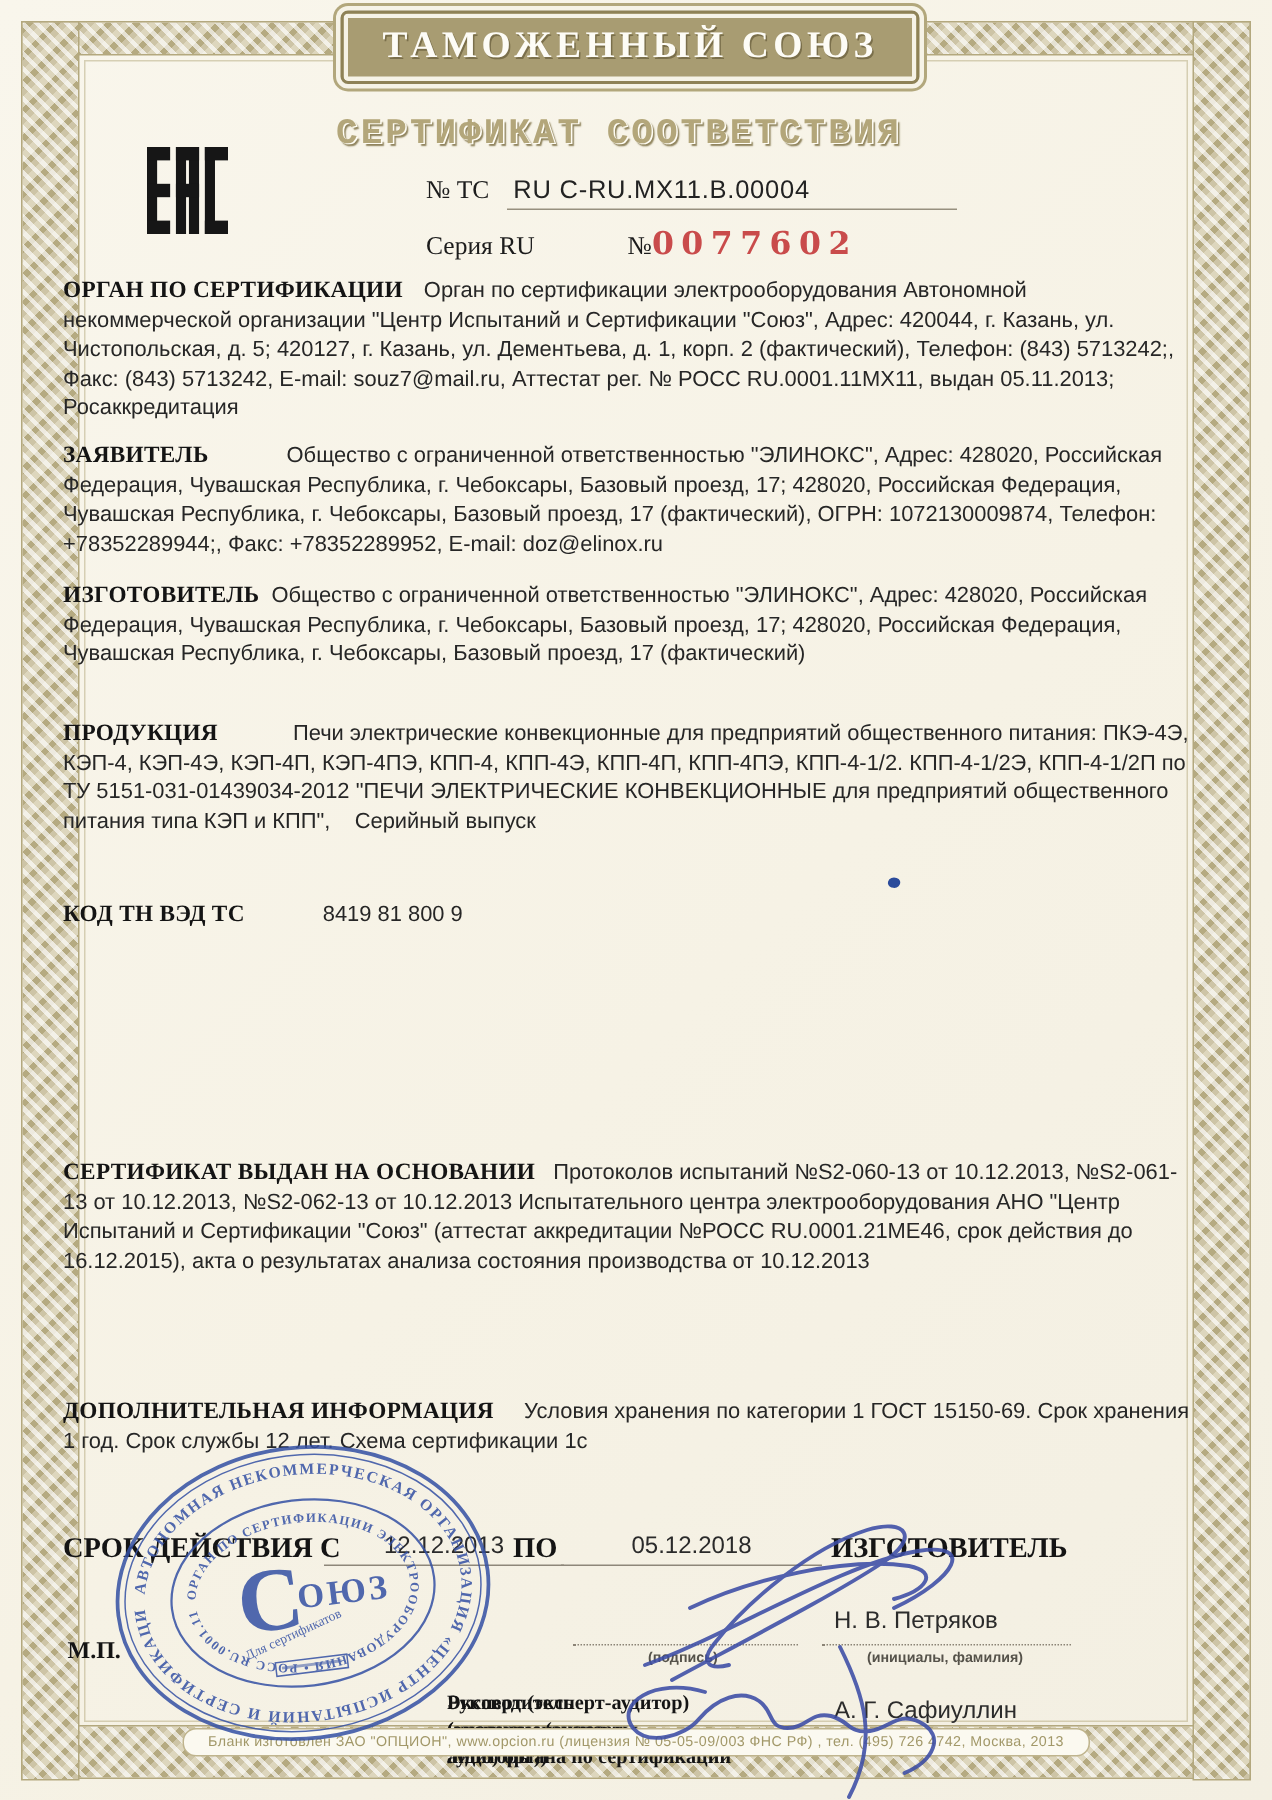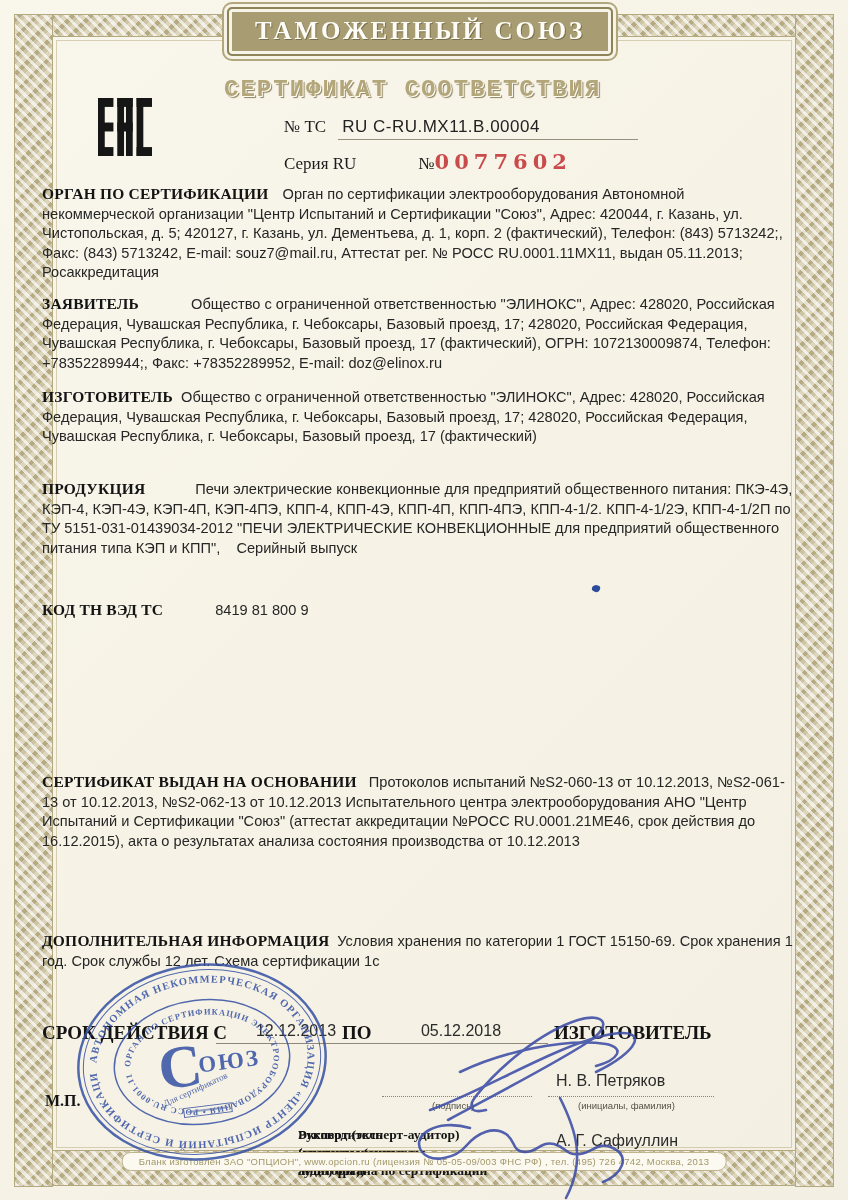--- a/index.html
+++ b/index.html
@@ -82,21 +82,21 @@
   .v-line.one { left:174px; width:160px;text-align:center; }
   .v-line.two { left:332px; width:174px; }
 
   
   .mp { position:absolute; left:45px; top:1092px;
     font-family:"Liberation Serif","DejaVu Serif",serif; font-weight:bold; font-size:16px; color:#141414;}
   .sig-label { position:absolute; left:298px; width:192px;
     font-family:"Liberation Serif","DejaVu Serif",serif; font-weight:bold;
     font-size:13.5px; line-height:18px; color:#141414; }
   .sig-line { position:absolute; border-bottom:1px dotted #8b8476; height:1px; }
-  .sig-cap { position:absolute; font-size:9.5px; color:#55524a; }
+  .sig-cap { position:absolute; font-size:9.5px; color:#55524a;font-weight:bold; }
   .sig-name { position:absolute; font-size:16px; color:#2b2b2b; white-space:nowrap; }
   .name-line { position:absolute; border-bottom:1px dotted #8b8476; height:1px; }
 
   
   .footer-pill {
     position:absolute; top:1152px; left:50%; transform:translateX(-50%);
     background:#fbf9f0; border:1px solid #bfb48d; border-radius:9px;
     padding:3px 16px; font-size:9.5px; letter-spacing:.3px; color:#a29869; white-space:nowrap;
   }
 
@@ -167,21 +167,21 @@
   <p class="sec" style="top:600px">
     <span class="lbl" style="margin-right:52px">КОД ТН ВЭД ТС</span><span>8419 81 800 9</span>
   </p>
 
 
   <p class="sec" style="top:772px">
     <span class="lbl" style="margin-right:12px">СЕРТИФИКАТ ВЫДАН НА ОСНОВАНИИ</span><span>Протоколов испытаний №S2-060-13 от 10.12.2013, №S2-061-13 от 10.12.2013, №S2-062-13 от 10.12.2013 Испытательного центра электрооборудования АНО "Центр Испытаний и Сертификации "Союз" (аттестат аккредитации №РОСС RU.0001.21МЕ46, срок действия до 16.12.2015), акта о результатах анализа состояния производства от 10.12.2013</span>
   </p>
 
   <p class="sec" style="top:931px">
-    <span class="lbl" style="margin-right:8px">ДОПОЛНИТЕЛЬНАЯ ИНФОРМАЦИЯ</span><span>Условия хранения по категории 1 ГОСТ 15150-69. Срок хранения 1 год. Срок службы 12 лет. Схема сертификации 1с</span>
+    <span class="lbl" style="margin-right:20px">ДОПОЛНИТЕЛЬНАЯ ИНФОРМАЦИЯ</span><span>Условия хранения по категории 1 ГОСТ 15150-69. Срок хранения 1 год. Срок службы 12 лет. Схема сертификации 1с</span>
   </p>
 
   <div class="validity">
     <span class="vlbl v-from-lbl">СРОК ДЕЙСТВИЯ С</span>
     <span class="v-line one">12.12.2013</span>
     <span class="vlbl v-po">ПО</span>
     <span class="v-line two">05.12.2018</span>
     <span class="vlbl v-incl">ИЗГОТОВИТЕЛЬ</span>
   </div>
 

